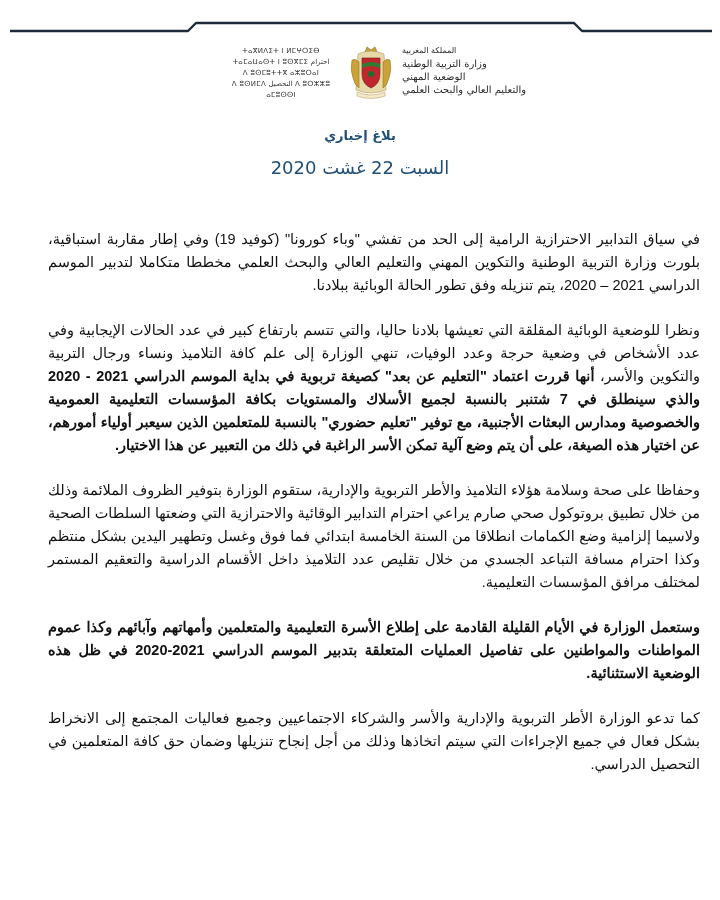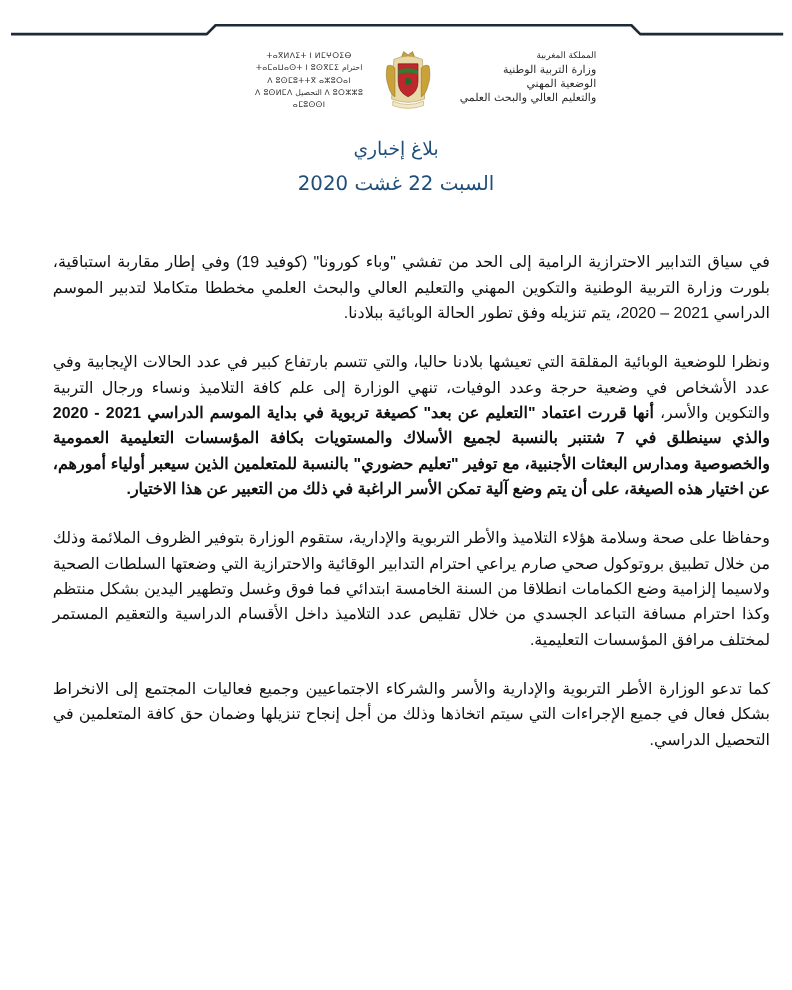--- a/index.html
+++ b/index.html
@@ -14,29 +14,29 @@
   .header { position: absolute; top: 40px; left: 4px; width: 720px; height: 80px; }
   .tifinagh {
     position: absolute; left: 212px; top: 6px; width: 130px;
     font-family: "DejaVu Sans", sans-serif;
     font-size: 7px; line-height: 11px; text-align: center; color: #333;
     letter-spacing: 0.3px;
   }
   .emblem { position: absolute; left: 345px; top: 4px; width: 44px; height: 56px; }
   .ministry-ar {
     position: absolute; left: 398px; top: 4px; width: 140px;
-    direction: rtl; text-align: right;
+    direction: rtl; text-align: left;
     font-family: "DejaVu Serif", serif;
     font-size: 10px; line-height: 13px; color: #2a2a2a;
   }
   .ministry-ar .l0 { font-size: 8px; }
   .title-block { position: absolute; top: 122px; left: 0; width: 720px; text-align: center; direction: rtl; }
   .title {
-    font-family: "DejaVu Sans", sans-serif; font-weight: normal;
-    font-size: 17px; line-height: 28px; color: #1f4e79;
+    font-family: "DejaVu Sans", sans-serif; font-weight: bold;
+    font-size: 13px; line-height: 28px; color: #1f4e79;
   }
   .date {
     font-family: "DejaVu Sans", sans-serif; font-weight: normal;
     font-size: 18px; line-height: 32px; color: #1f4e79; margin-top: 2px;
   }
   .body-text {
     position: absolute; top: 228px; left: 48px; width: 652px;
     direction: rtl; text-align: justify;
     font-family: "Liberation Sans", sans-serif;
     font-size: 14.5px; line-height: 23px; color: #111;
@@ -86,14 +86,15 @@
 
 <div class="title-block">
   <div class="title">بلاغ إخباري</div>
   <div class="date">السبت 22 غشت 2020</div>
 </div>
 
 <div class="body-text">
   <p>في سياق التدابير الاحترازية الرامية إلى الحد من تفشي "وباء كورونا" (كوفيد 19) وفي إطار مقاربة استباقية، بلورت وزارة التربية الوطنية والتكوين المهني والتعليم العالي والبحث العلمي مخططا متكاملا لتدبير الموسم الدراسي 2021 – 2020، يتم تنزيله وفق تطور الحالة الوبائية ببلادنا.</p>
   <p class="mixed"><span>ونظرا للوضعية الوبائية المقلقة التي تعيشها بلادنا حاليا، والتي تتسم بارتفاع كبير في عدد الحالات الإيجابية وفي عدد الأشخاص في وضعية حرجة وعدد الوفيات، تنهي الوزارة إلى علم كافة التلاميذ ونساء ورجال التربية والتكوين والأسر، </span><span class="b">أنها قررت اعتماد "التعليم عن بعد" كصيغة تربوية في بداية الموسم الدراسي 2021 - 2020 والذي سينطلق في 7 شتنبر بالنسبة لجميع الأسلاك والمستويات بكافة المؤسسات التعليمية العمومية والخصوصية ومدارس البعثات الأجنبية، مع توفير "تعليم حضوري" بالنسبة للمتعلمين الذين سيعبر أولياء أمورهم، عن اختيار هذه الصيغة، على أن يتم وضع آلية تمكن الأسر الراغبة في ذلك من التعبير عن هذا الاختيار.</span></p>
   <p>وحفاظا على صحة وسلامة هؤلاء التلاميذ والأطر التربوية والإدارية، ستقوم الوزارة بتوفير الظروف الملائمة وذلك من خلال تطبيق بروتوكول صحي صارم يراعي احترام التدابير الوقائية والاحترازية التي وضعتها السلطات الصحية ولاسيما إلزامية وضع الكمامات انطلاقا من السنة الخامسة ابتدائي فما فوق وغسل وتطهير اليدين بشكل منتظم وكذا احترام مسافة التباعد الجسدي من خلال تقليص عدد التلاميذ داخل الأقسام الدراسية والتعقيم المستمر لمختلف مرافق المؤسسات التعليمية.</p>
+  <p class="bold">وستعمل الوزارة في الأيام القليلة القادمة على إطلاع الأسرة التعليمية والمتعلمين وأمهاتهم وآبائهم وكذا عموم المواطنات والمواطنين على تفاصيل العمليات المتعلقة بتدبير الموسم الدراسي 2021-2020 في ظل هذه الوضعية الاستثنائية.</p>
   <p>كما تدعو الوزارة الأطر التربوية والإدارية والأسر والشركاء الاجتماعيين وجميع فعاليات المجتمع إلى الانخراط بشكل فعال في جميع الإجراءات التي سيتم اتخاذها وذلك من أجل إنجاح تنزيلها وضمان حق كافة المتعلمين في التحصيل الدراسي.</p>
 </div>
 
 </body></html>

